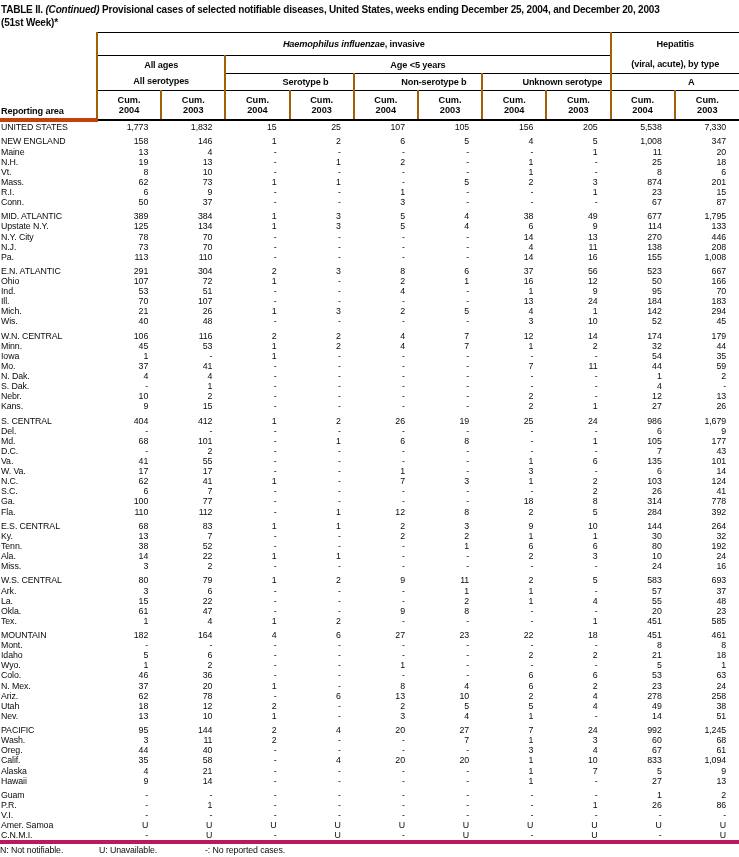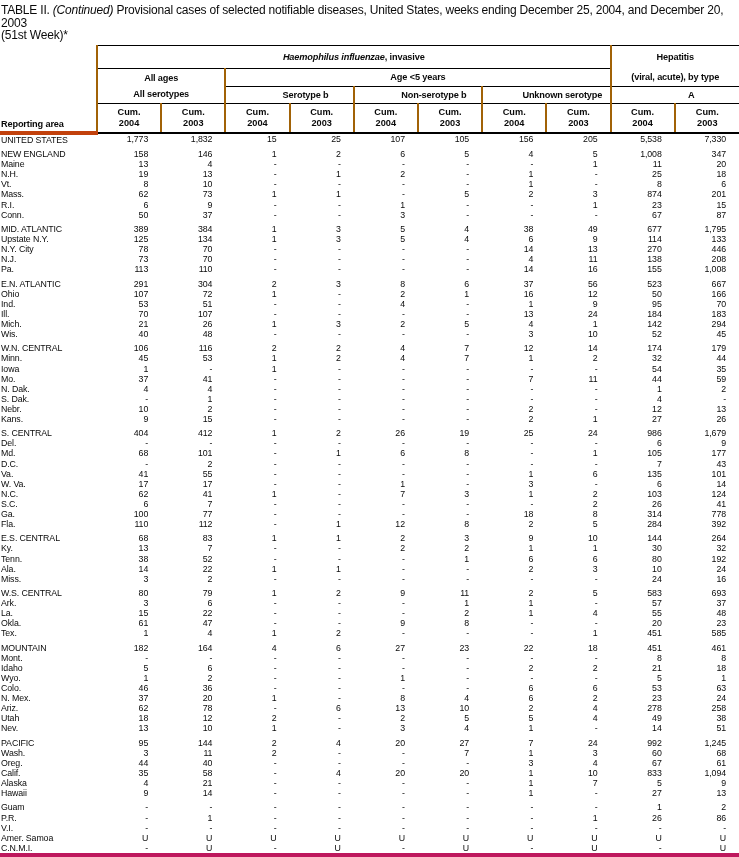--- a/index.html
+++ b/index.html
@@ -5,21 +5,21 @@
   html,body{margin:0;padding:0;background:#fff;}
   body{
     width:739px;height:857px;
     font-family:"Liberation Sans",sans-serif;
     color:#0a0a0a;
     -webkit-font-smoothing:antialiased;
     overflow:hidden;
   }
   .page{padding:3px 0 0 0;}
   .title{
-    font-weight:normal;font-size:12px;line-height:12.6px;
+    font-weight:bold;font-size:10px;line-height:12.6px;
     letter-spacing:-0.2px;padding:1px 1px 0 1px;
   }
   .title .it{font-style:italic;}
   table{border-collapse:collapse;table-layout:fixed;width:739px;margin-top:3px;}
   td{padding:0;}
   
   .hc{
     font-weight:bold;font-size:9.2px;text-align:center;vertical-align:middle;
     letter-spacing:-0.15px;white-space:nowrap;overflow:hidden;
   }
@@ -1039,16 +1039,19 @@
           <td class="num">U</td>
           <td class="num">-</td>
           <td class="num">U</td>
           <td class="num">-</td>
           <td class="num">U</td>
         </tr>
       </tbody>
   </table>
 
   <div class="fnotes">
+    <div class="fn1">
+      <span class="fn-n">N: Not notifiable.</span><span class="fn-u">U: Unavailable.</span><span>-: No reported cases.</span>
+    </div>
     <div class="fn2">* Incidence data for reporting years 2003 and 2004 are provisional and cumulative (year-to-date).</div>
   </div>
 
 </div>
 
 </body></html>

